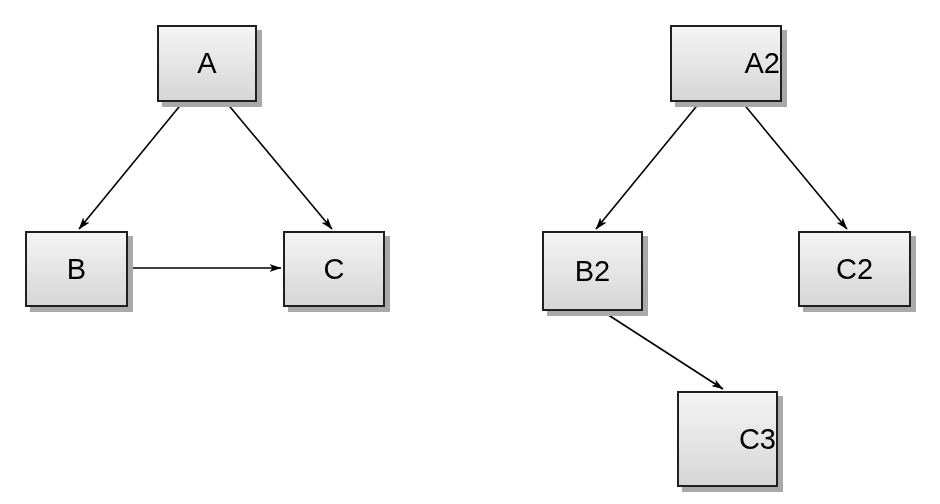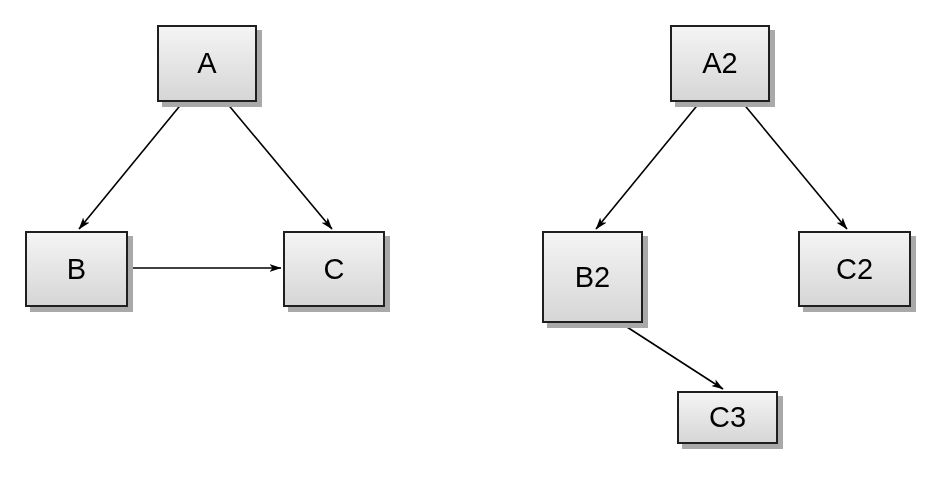--- a/index.html
+++ b/index.html
@@ -68,26 +68,26 @@
   <div id="node-layer">
       <div class="node" style="left: 157px; top: 25px; width: 100px; height: 77px;">
         <span class="node-label">A</span>
       </div>
       <div class="node" style="left: 25px; top: 231px; width: 103px; height: 76px;">
         <span class="node-label">B</span>
       </div>
       <div class="node" style="left: 283px; top: 231px; width: 102px; height: 76px;">
         <span class="node-label">C</span>
       </div>
-      <div class="node" style="left: 670px; top: 25px; width: 100px; height: 77px;">
+      <div class="node" style="left: 670px; top: 25px; width: 112px; height: 77px; justify-content: flex-end;">
         <span class="node-label">A2</span>
       </div>
-      <div class="node" style="left: 542px; top: 231px; width: 101px; height: 92px; text-align: right;">
+      <div class="node" style="left: 542px; top: 231px; width: 101px; height: 80px; text-align: right;">
         <span class="node-label">B2</span>
       </div>
       <div class="node" style="left: 798px; top: 231px; width: 113px; height: 76px;">
         <span class="node-label">C2</span>
       </div>
-      <div class="node" style="left: 677px; top: 391px; width: 101px; height: 53px;">
+      <div class="node" style="left: 677px; top: 391px; width: 101px; height: 96px; justify-content: flex-end;">
         <span class="node-label">C3</span>
       </div>
     </div>
 </div>
 
 </body></html>

